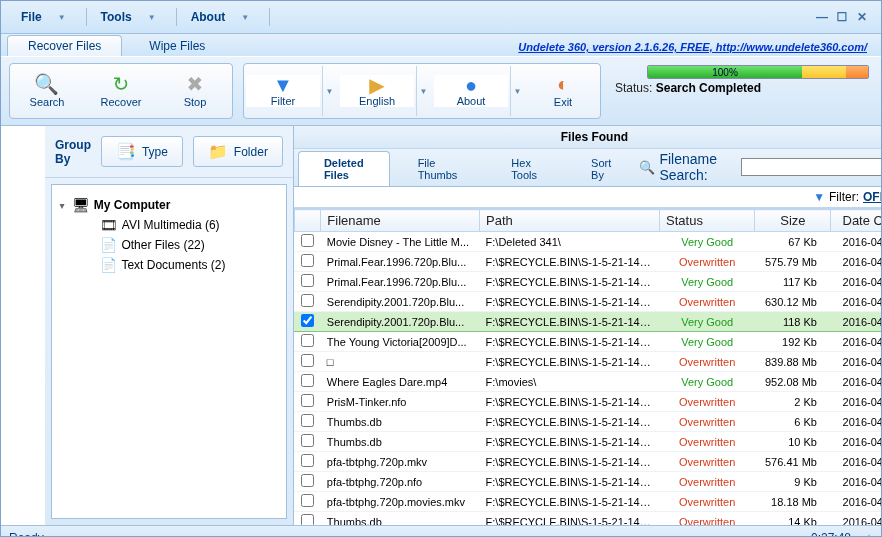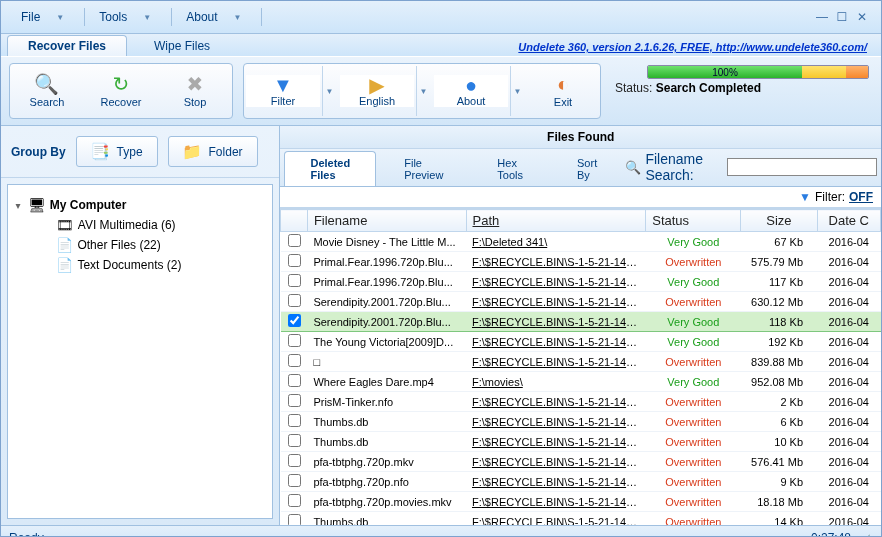--- a/index.html
+++ b/index.html
@@ -1,27 +1,27 @@
 <!DOCTYPE html>
 <html><head>
 <meta charset="utf-8">
 <style>
 * { margin: 0; padding: 0; box-sizing: border-box; font-family: "Segoe UI", Tahoma, sans-serif; font-size: 12px; }
 body { width: 882px; height: 537px; background: #fff; overflow: hidden; border: 1px solid #7da2ce; }
 
-.menubar { height: 26px; background: linear-gradient(#e4f0fb, #cde5fa); display: flex; align-items: center; padding: 16px 10px; gap: 4px; border-bottom: 1px solid #a0c0e0; }
+.menubar { height: 26px; background: linear-gradient(#e4f0fb, #cde5fa); display: flex; align-items: center; padding: 16px 10px; gap: 4px; border-bottom: 1px solid #a0c0e0; font-weight: bold; }
 .menu-item { display: flex; align-items: center; gap: 6px; padding: 2px 16px 2px 10px; color: #003e7e; cursor: pointer; }
 .menu-item .arr { font-size: 8px; color: #5b87b4; margin-left: 10px; }
 .menu-div { width: 1px; height: 18px; background: #a0c0e0; }
 .win-controls { margin-left: auto; display: flex; gap: 2px; }
 .win-btn { width: 18px; height: 16px; display: flex; align-items: center; justify-content: center; color: #3b6ea5; cursor: pointer; }
 
 .subbar { height: 22px; background: linear-gradient(#e4f0fb, #cde5fa); display: flex; align-items: flex-end; padding: 0 6px; }
 .subtab { padding: 3px 20px; margin-right: 6px; cursor: pointer; color: #003e7e; border: 1px solid transparent; border-bottom: none; border-radius: 4px 4px 0 0; }
-.subtab.active { background: linear-gradient(#fdfdfe, #eaf3fc); border-color: #a0c0e0; font-weight: bold; }
+.subtab.active { background: linear-gradient(#fdfdfe, #eaf3fc); border-color: #a0c0e0; font-weight: normal; }
 .version-link { margin-left: auto; padding: 0 8px 3px 0; color: #0033cc; font-weight: bold; font-style: italic; text-decoration: underline; cursor: pointer; font-size: 11px; }
 
 .toolbar { background: linear-gradient(#eaf3fc, #d2e6f8); border-top: 1px solid #fff; border-bottom: 1px solid #a0c0e0; padding: 6px 8px; display: flex; align-items: stretch; gap: 10px; }
 .tool-group { display: flex; gap: 4px; background: linear-gradient(#fdfdfe, #e8f1fb); border: 1px solid #a0c0e0; border-radius: 4px; padding: 2px; }
 .tool-btn { width: 70px; height: 50px; display: flex; flex-direction: column; align-items: center; justify-content: center; gap: 2px; cursor: pointer; border-radius: 3px; }
 .tool-btn .ico { font-size: 20px; line-height: 1; }
 .tool-btn .lbl { color: #003e7e; font-size: 11px; }
 .tool-btn.drop { flex-direction: row; width: 90px; }
 .tool-btn.drop .main { display: flex; flex-direction: column; align-items: center; flex: 1; }
 .tool-btn.drop .drp { width: 14px; height: 100%; border-left: 1px solid #c0d6ec; display: flex; align-items: center; justify-content: center; font-size: 8px; color: #5b87b4; }
@@ -30,21 +30,21 @@
 .progress-row { display: flex; align-items: flex-end; gap: 6px; padding-left: 32px; }
 .progress-bar { flex: 1; height: 14px; display: flex; border: 1px solid #88a; border-radius: 2px; overflow: hidden; }
 .pb-green { background: linear-gradient(#6de26d, #2bb32b); flex: 70; position: relative; display: flex; align-items: center; justify-content: center; color: #003; font-size: 10px; }
 .pb-yellow { background: linear-gradient(#ffe36d, #f7c72b); flex: 20; }
 .pb-orange { background: linear-gradient(#ffb36d, #f7872b); flex: 10; }
 .status-info { display: flex; justify-content: space-between; margin-top: 2px; font-size: 11px; color: #222; }
 .status-info b { color: #000; }
 
 .content { display: flex; height: calc(100% - 26px - 22px - 64px - 24px); }
 
-.sidebar { width: 300px; background: linear-gradient(#eaf3fc, #d9e9f8); border-right: 1px solid #a0c0e0; display: flex; flex-direction: column; }
+.sidebar { width: 300px; background: linear-gradient(#eaf3fc, #d9e9f8); border-right: 1px solid #a0c0e0; display: flex; flex-direction: column; margin-left: 44px; }
 .groupby { display: flex; align-items: center; gap: 10px; padding: 10px; border-bottom: 1px solid #c0d6ec; }
 .groupby-label { font-weight: bold; color: #003e7e; }
 .gb-btn { display: flex; align-items: center; gap: 6px; padding: 5px 14px; background: linear-gradient(#fff, #e8f1fb); border: 1px solid #a0c0e0; border-radius: 3px; cursor: pointer; color: #003e7e; }
 .gb-btn .gico { font-size: 16px; }
 
 .tree { padding: 10px 4px; background: #fff; flex: 1; margin: 6px; border: 1px solid #a0c0e0; }
 .tree-node { display: flex; align-items: center; gap: 4px; padding: 2px 0; cursor: pointer; }
 .tree-node .exp { width: 12px; font-size: 10px; color: #666; text-align: center; }
 .tree-node .tico { font-size: 14px; }
 .tree-children { padding-left: 28px; }
@@ -76,21 +76,21 @@
 .st-good { color: #1a9e1a; }
 .st-over { color: #d83a1a; }
 tr.selected { background: #d4f0cc; }
 tr.selected td { border-top: 1px solid #7ec77e; border-bottom: 1px solid #7ec77e; }
 
 .statusbar { height: 24px; background: linear-gradient(#e4f0fb, #cde5fa); border-top: 1px solid #a0c0e0; display: flex; align-items: center; padding: 0 8px; color: #003e7e; }
 .statusbar .time { margin-left: auto; }
 .statusbar .cap { width: 16px; text-align: center; color: #8aa; margin-left: 6px; }
 
 .col-fn { width: 150px; max-width: 150px; }
-.col-pth { width: 170px; max-width: 170px; text-decoration: underline; }
+.col-pth { width: 170px; max-width: 170px; }
 .col-st { width: 90px; }
 .col-sz { width: 70px; }
 .col-dt { width: 60px; }
 </style>
 </head>
 <body>
 
 <div class="menubar">
   <div class="menu-item">
       <span>File</span>
@@ -212,21 +212,21 @@
             <span>Text Documents (2)</span>
           </div>
         </div>
     </div>
   </div>
 
   <div class="main">
     <div class="main-header">Files Found</div>
     <div class="tab-row">
       <div class="tab active">Deleted Files</div>
-      <div class="tab">File Preview</div>
+      <div class="tab">File Thumbs</div>
       <div class="tab">Hex Tools</div>
       <div class="tab">Sort By</div>
       <div class="search-area">
         <span class="sico">🔍</span>
         <span class="slbl">Filename Search:</span>
         <input type="text" placeholder="" style="">
       </div>
     </div>
     <div class="filter-bar">
       <span class="fico">▼</span>

